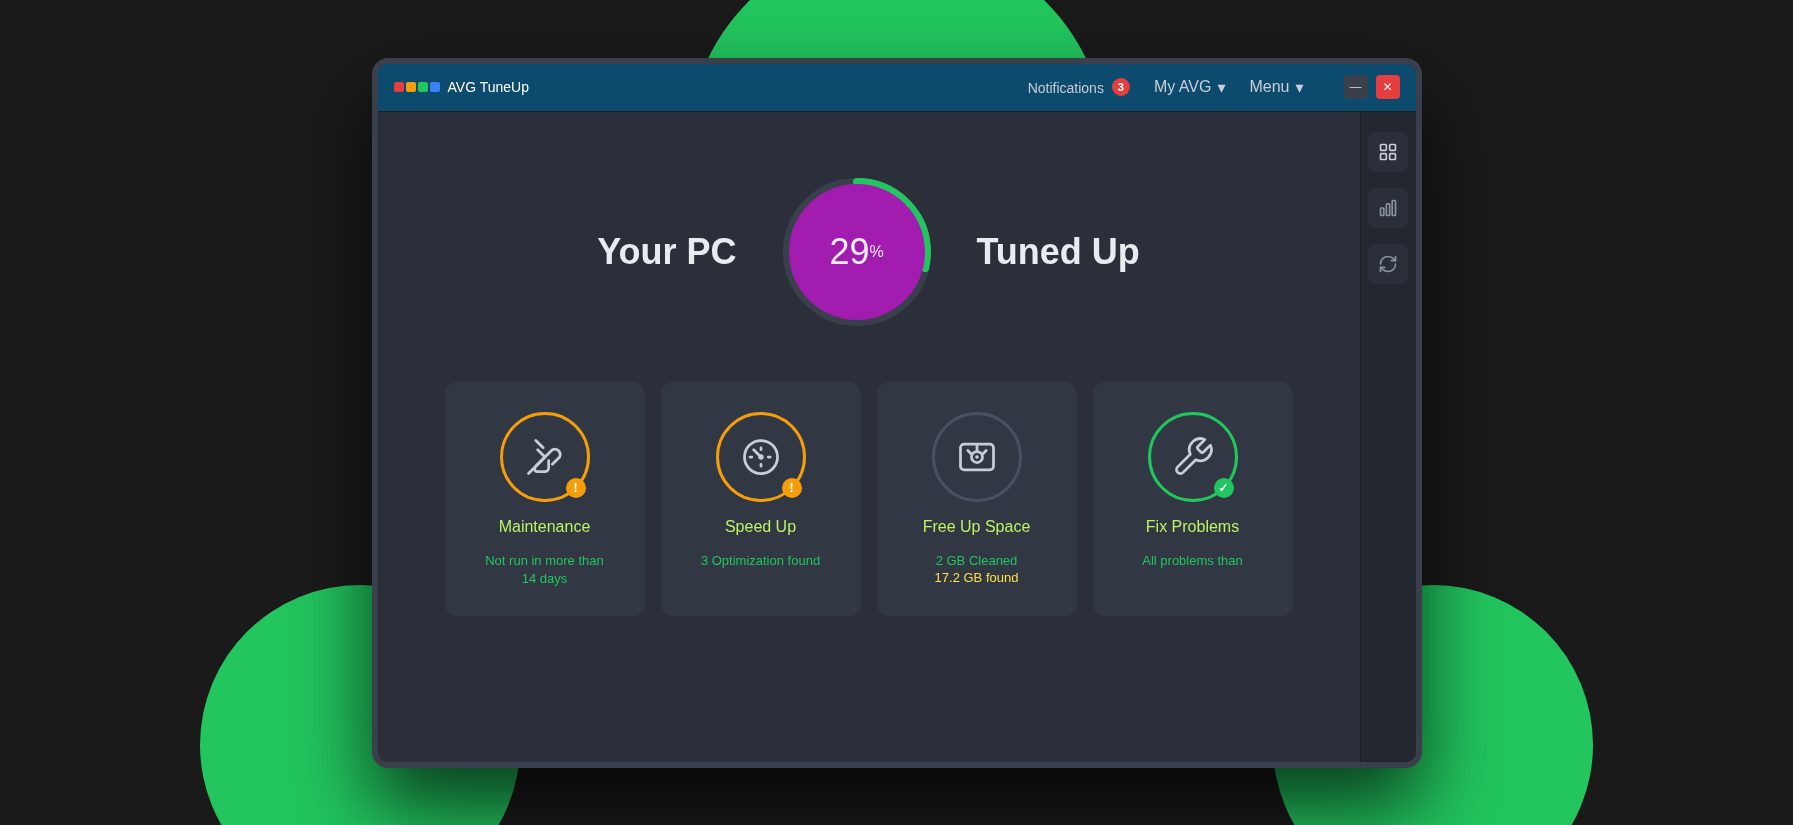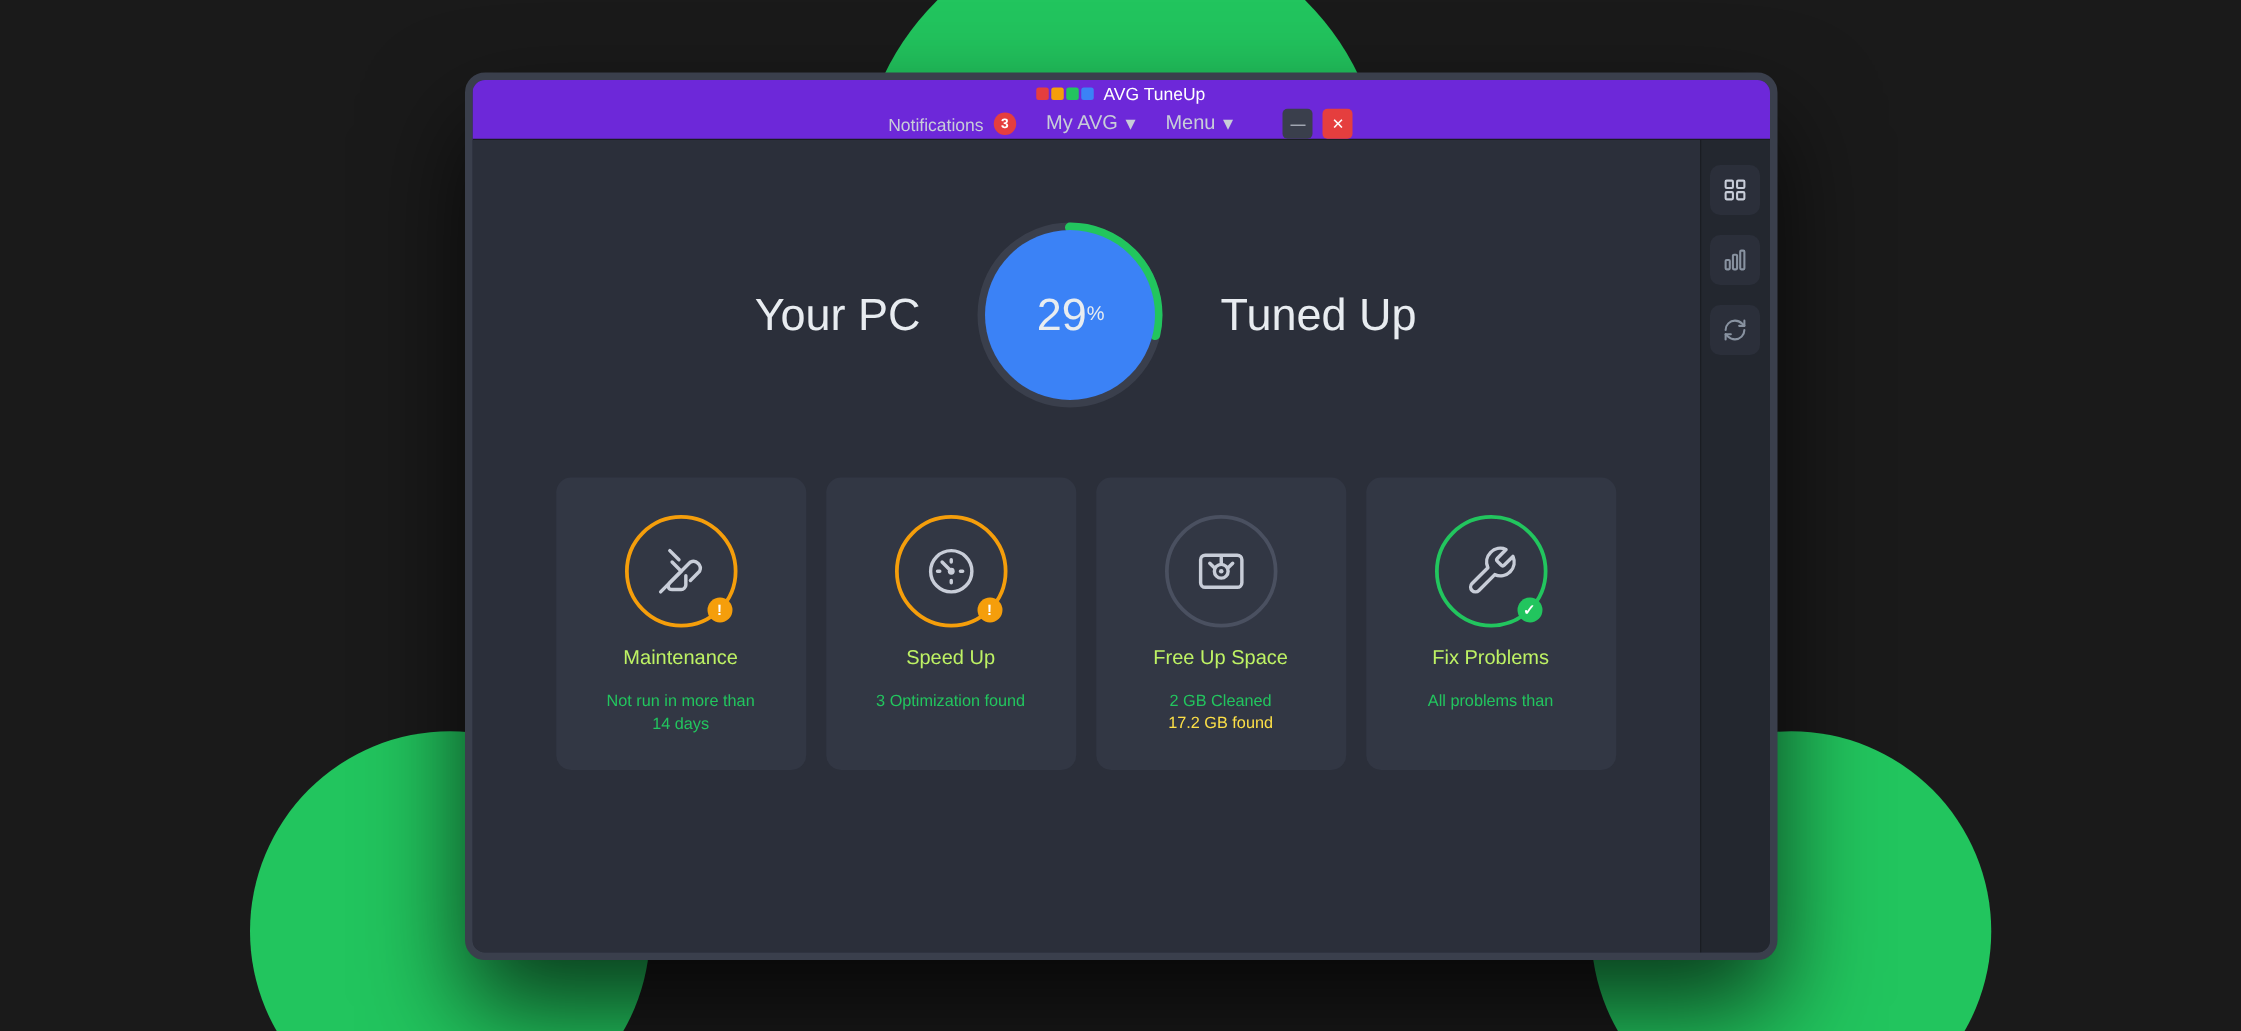--- a/index.html
+++ b/index.html
@@ -59,27 +59,26 @@
     .laptop-screen {
       background: #2b2f3a;
       border-radius: 16px;
       overflow: hidden;
       box-shadow: 0 40px 80px rgba(0,0,0,0.7);
       border: 6px solid #3a3f4c;
     }
 
     
     .title-bar {
-      background: #6d28d9;
+      background: #0c4a6e;
       display: flex;
       align-items: center;
       padding: 0 16px;
       height: 48px;
       border-bottom: 1px solid #1a1d23;
-      flex-direction: column;
     }
 
     .logo-area {
       display: flex;
       align-items: center;
       gap: 8px;
       flex: 1;
     }
 
     .avg-logo {
@@ -212,21 +211,21 @@
       align-items: center;
       justify-content: center;
       gap: 40px;
       margin-bottom: 50px;
       margin-top: 20px;
     }
 
     .gauge-label {
       font-size: 36px;
       color: #e8ecf0;
-      font-weight: 400;
+      font-weight: 700;
     }
 
     .gauge-circle-wrapper {
       position: relative;
       width: 160px;
       height: 160px;
     }
 
     .gauge-svg {
       width: 160px;
@@ -248,21 +247,21 @@
       stroke-dasharray: 440;
       stroke-dashoffset: 314; 
     }
 
     .gauge-inner {
       position: absolute;
       inset: 0;
       display: flex;
       align-items: center;
       justify-content: center;
-      background: #3b82f6;
+      background: #a21caf;
       border-radius: 50%;
       margin: 12px;
     }
 
     .gauge-number {
       font-size: 36px;
       color: #e8ecf0;
       font-weight: 300;
     }
 

